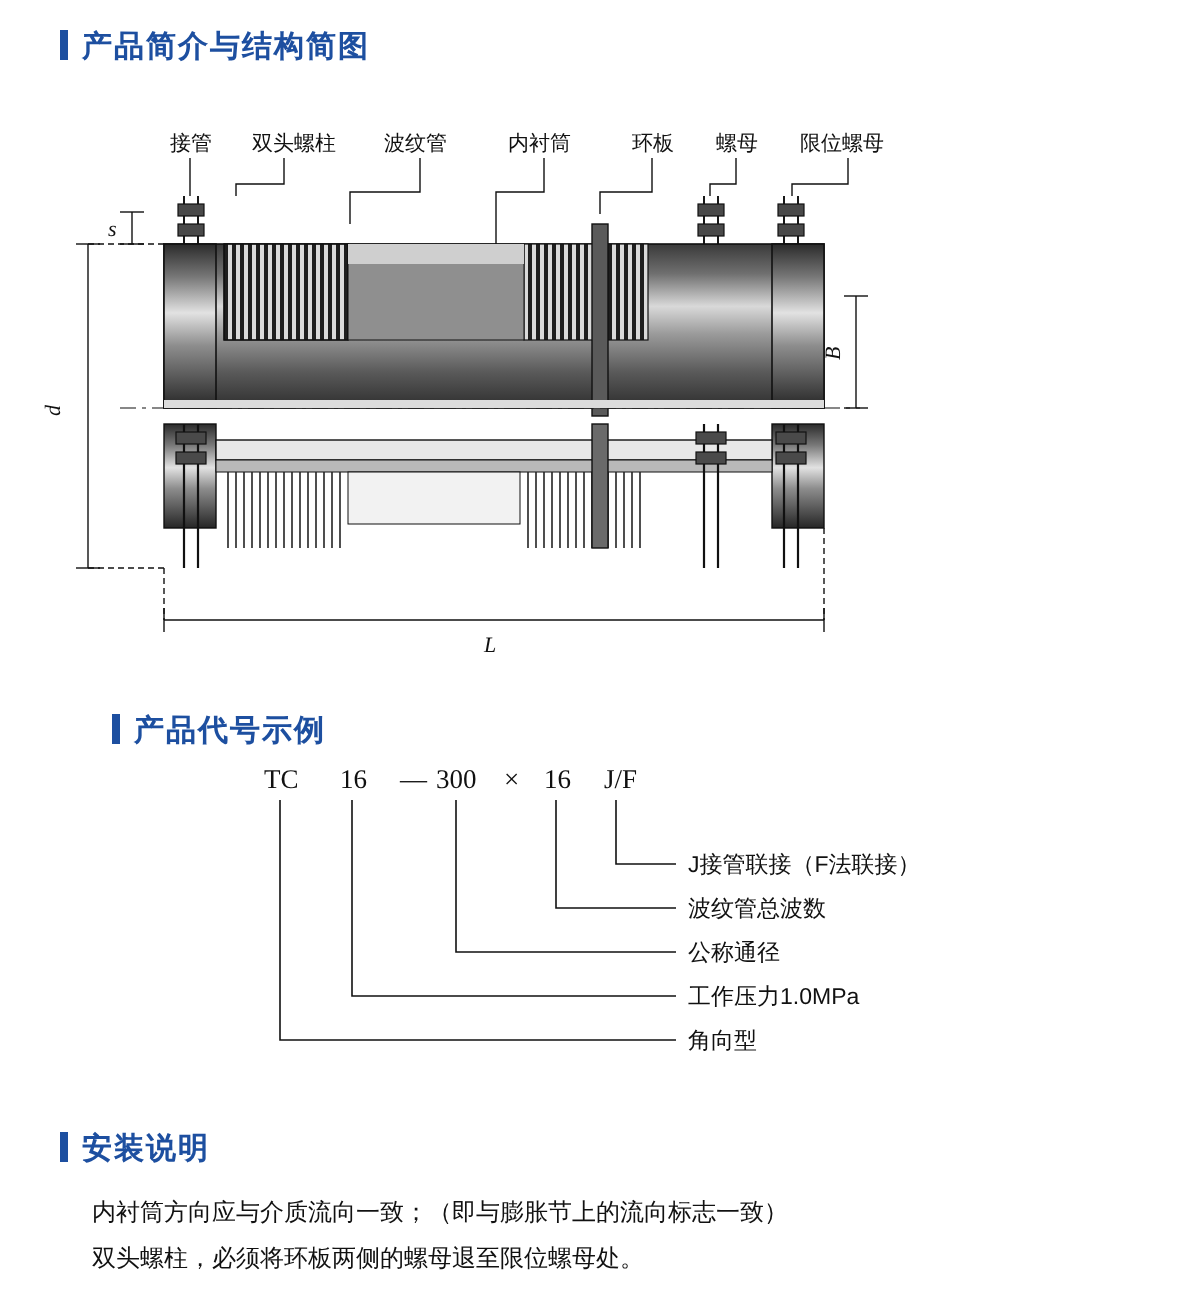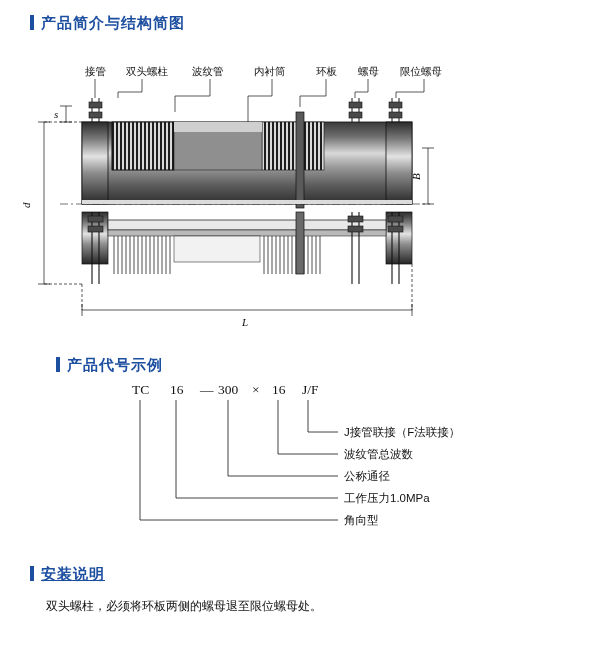--- a/index.html
+++ b/index.html
@@ -31,21 +31,21 @@
   .section-title .bar {
     display: inline-block;
     width: 4px;
     height: 15px;
     background: #1d4fa0;
     margin-right: 7px;
     vertical-align: -2px;
   }
   #title-1 { left: 30px; top: 14px; }
   #title-2 { left: 18px; top: 356px; margin-left: 38px; }
-  #title-3 { left: 30px; top: 565px; text-decoration: underline; }
+  #title-3 { left: 30px; top: 565px; }
 
   
   #figure-1 {
     position: absolute;
     left: 0px;
     top: 52px;
     width: 600px;
     height: 290px;
   }
   #figure-1 svg { display: block; }
@@ -344,16 +344,17 @@
         <text class="code-desc" x="344" y="144">角向型</text>
       </g>
     </svg>
   </div>
 
   <div class="section-title" id="title-3">
     <span class="bar"></span><span>安装说明</span>
   </div>
 
   <div id="notes">
+    <p>内衬筒方向应与介质流向一致；（即与膨胀节上的流向标志一致）</p>
     <p>双头螺柱，必须将环板两侧的螺母退至限位螺母处。</p>
   </div>
 
 </div>
 
 </body></html>

